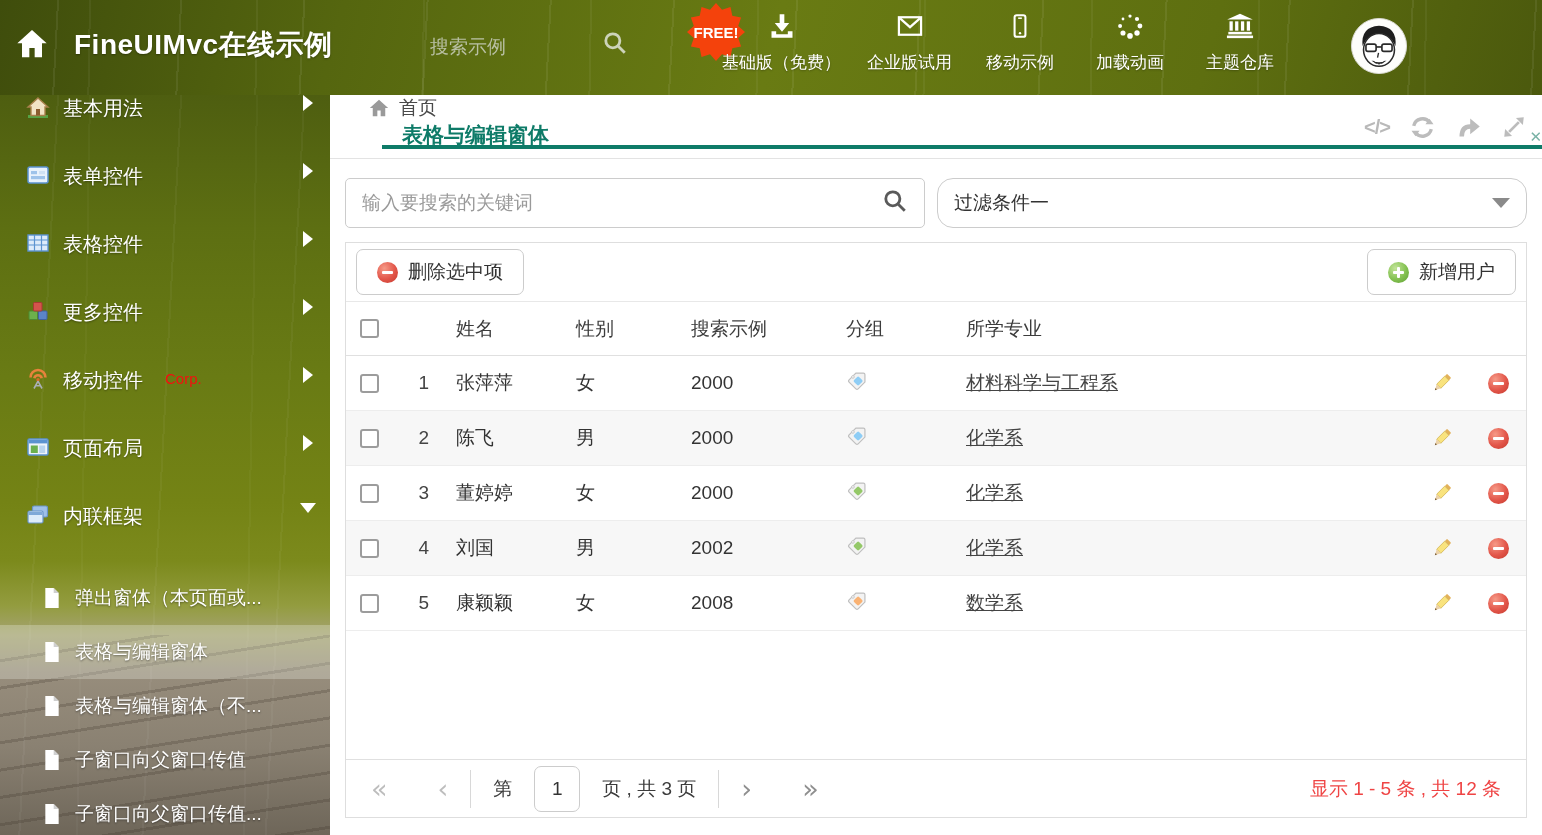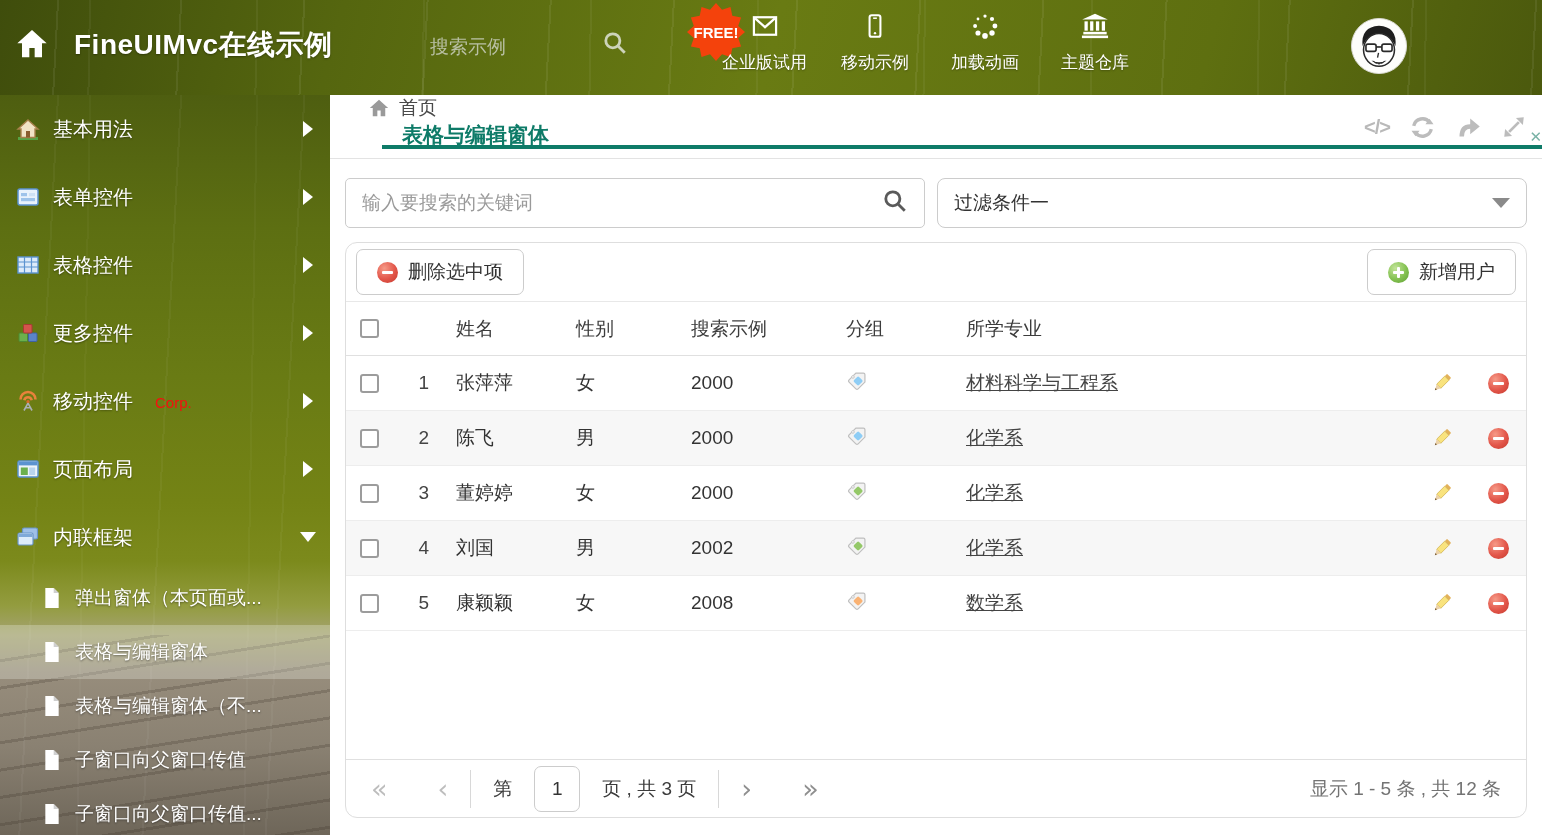--- a/index.html
+++ b/index.html
@@ -25,21 +25,21 @@
   .h-nav-item .lbl { color:#fff; font-size:17px; white-space:nowrap; text-shadow:0 1px 2px rgba(0,0,0,.3); }
   .h-user { position:absolute; left:1337px; top:17px; display:flex; align-items:center; gap:15px; cursor:pointer;flex-direction:column; }
   .h-user .name { color:#fff; font-size:21px; text-shadow:0 1px 2px rgba(0,0,0,.3); }
   .caret-down-w { width:0; height:0; border-left:8px solid transparent; border-right:8px solid transparent; border-top:9px solid #fff; }
 
   
   .sidebar { position:absolute; left:0; top:95px; width:330px; height:740px;
     background:linear-gradient(180deg,#4e5e10 0%,#5d6f12 18%,#697b14 38%,#748315 55%,#7c8a1c 63%,#939c3f 69%,#a5a372 73%,#978d7c 78%,#8a8172 88%,#6e6659 100%); }
   .sidebar::after { content:""; position:absolute; left:0; right:0; top:73%; bottom:0; pointer-events:none;
     background:repeating-linear-gradient(171deg, transparent 0 24px, rgba(55,45,35,.22) 24px 27px); }
-  .s-item { position:relative; height:68px; display:flex; align-items:center; padding-left:16px; cursor:pointer; z-index:2; }
+  .s-item { position:relative; height:68px; display:flex; align-items:flex-start; padding-left:26px; cursor:pointer; z-index:2; }
   .s-item .s-icon { width:24px; height:24px; flex:0 0 24px; }
   .s-item .s-label { color:#fff; font-size:20px; margin-left:13px; text-shadow:0 1px 2px rgba(0,0,0,.4); }
   .s-item .s-corp { color:#f50f0f; font-size:15px; margin-left:22px; margin-top:3px; }
   .arrow-right { position:absolute; right:17px; width:0; height:0; border-top:8px solid transparent; border-bottom:8px solid transparent; border-left:10px solid #fff; }
   .arrow-down { position:absolute; right:14px; width:0; height:0; border-left:8px solid transparent; border-right:8px solid transparent; border-top:10px solid #fff; }
   .s-sub { position:relative; height:54px; display:flex; align-items:center; padding-left:42px; cursor:pointer; z-index:2; }
   .s-sub.selected { background:rgba(235,240,225,.30); }
   .s-sub .s-label { color:#fff; font-size:19px; margin-left:13px; white-space:nowrap; text-shadow:0 1px 2px rgba(0,0,0,.45); }
   .s-sub .s-icon { width:20px; height:22px; flex:0 0 20px; }
 
@@ -54,26 +54,26 @@
   .tab-close { position:absolute; top:7px; right:0; font-size:15px; font-weight:bold; color:#79b2a6; cursor:pointer; }
   .tab-tools { position:absolute; right:15px; top:0; height:64px; display:flex; align-items:center; gap:19px; }
   .tool-ic { cursor:pointer; display:flex; align-items:center; }
   .code-glyph { font-size:20px; font-weight:bold; color:#b9b9b9; letter-spacing:-1px; }
 
   .filter-row { position:absolute; left:0; top:83px; width:1214px; height:50px; }
   .kw-box { position:absolute; left:15px; top:0; width:580px; height:50px; border:1px solid #ccc; border-radius:5px; display:flex; align-items:center; }
   .kw-input { flex:1; border:none; outline:none; background:transparent; font-size:19px; color:#333; padding:0 16px; }
   .kw-input::placeholder { color:#9a9a9a; }
   .kw-icon { margin-right:16px; }
-  .sel-box { position:absolute; left:607px; top:0; width:590px; height:50px; border:1px solid #ccc; border-radius:8px; display:flex; align-items:center; padding:0 16px; cursor:pointer; }
+  .sel-box { position:absolute; left:607px; top:0; width:590px; height:50px; border:1px solid #ccc; border-radius:16px; display:flex; align-items:center; padding:0 16px; cursor:pointer; }
   .sel-text { flex:1; font-size:19px; color:#333; }
   .caret-down-g { width:0; height:0; border-left:9px solid transparent; border-right:9px solid transparent; border-top:10px solid #8a8a8a; }
 
   
-  .panel { position:absolute; left:15px; top:147px; width:1182px; height:576px; border:1px solid #dedede; border-radius:12px; display:flex; flex-direction:column; }
+  .panel { position:absolute; left:15px; top:147px; width:1182px; height:576px; border:1px solid #dedede; border-radius:0; display:flex; flex-direction:column; }
   .g-toolbar { height:58px; display:flex; align-items:center; padding:0 10px; }
   .btn { height:46px; display:flex; align-items:center; gap:10px; background:#fff; border:1px solid #ccc; border-radius:7px; padding:0 20px; font-size:19px; color:#333; cursor:pointer; }
   .btn-add { margin-left:auto; }
   .circ { width:21px; height:21px; border-radius:50%; position:relative; flex:0 0 21px; }
   .circ-red { background:radial-gradient(circle at 35% 30%, #f69a87, #e25549 55%, #c43a2e); }
   .circ-green { background:radial-gradient(circle at 35% 30%, #c3e49a, #83c150 55%, #5f9e33); }
   .circ::before, .circ::after { content:""; position:absolute; background:#fff; border-radius:1px; }
   .circ::before { width:11px; height:3px; left:5px; top:9px; }
   .circ-green::after { width:3px; height:11px; left:9px; top:5px; }
 
@@ -95,21 +95,21 @@
   
   .pager { height:58px; border-top:1px solid #e0e0e0; display:flex; align-items:center; padding:0 25px; }
   .pg-left { display:flex; align-items:center; gap:22px; }
   .pg-ar { font-size:27px; line-height:1; cursor:pointer; font-family:"DejaVu Sans",sans-serif; }
   .ar-light { color:#bdbdbd; }
   .ar-dark { color:#8f8f8f; }
   .pg-div { width:1px; height:38px; background:#d8d8d8; }
   .pg-txt { font-size:19px; color:#3c3c3c; }
   .pg-box { width:46px; height:46px; border:1px solid #ccc; border-radius:7px; text-align:center; font-size:19px; color:#333; outline:none; background:#fff; }
   .pg-gap1 { margin-right:28px; }
-  .pager .summary { margin-left:auto; font-size:19px; color:#737373; }
+  .pager .summary { margin-left:auto; font-size:19px; color:#ef4444; }
 </style>
 </head>
 <body>
 
 <div class="app">
 
   <div class="header">
     <div class="rain"></div>
     <div class="h-home">
       <svg width="34" height="32" viewBox="0 0 24 24" fill="#fff">
@@ -124,20 +124,29 @@
           <line x1="15" y1="15" x2="21" y2="21"></line>
         </svg>
     </div>
     <div class="free-badge">
       <svg width="60" height="60" viewBox="0 0 60 60">
         <polygon fill="#f4420c" points="59,30 52.2,36 55.1,44.5 46.3,46.3 44.5,55.1 36,52.2 30,59 24,52.2 15.5,55.1 13.7,46.3 4.9,44.5 7.8,36 1,30 7.8,24 4.9,15.5 13.7,13.7 15.5,4.9 24,7.8 30,1 36,7.8 44.5,4.9 46.3,13.7 55.1,15.5 52.2,24"></polygon>
         <text x="30" y="36" text-anchor="middle" font-size="15" font-weight="bold" fill="#fff">FREE!</text>
       </svg>
     </div>
     <div class="h-nav">
+      <div class="h-nav-item">
+        <span>
+          <svg width="28" height="28" viewBox="0 0 24 24" fill="#fff">
+              <path d="M10 2 h4 v7.5 h4.2 L12 17 L5.8 9.5 H10 Z"></path>
+              <path d="M3 16.5 h4 v2.5 h10 v-2.5 h4 V22 H3 Z"></path>
+            </svg>
+        </span>
+        <span class="lbl">基础版（免费）</span>
+      </div>
       <div class="h-nav-item">
         <span>
           <svg width="30" height="28" viewBox="0 0 24 24" fill="none" stroke="#fff" stroke-width="1.9">
               <rect x="2.5" y="4.5" width="19" height="15"></rect>
               <polyline points="3.5,5.5 12,13 20.5,5.5"></polyline>
             </svg>
         </span>
         <span class="lbl">企业版试用</span>
       </div>
       <div class="h-nav-item">

